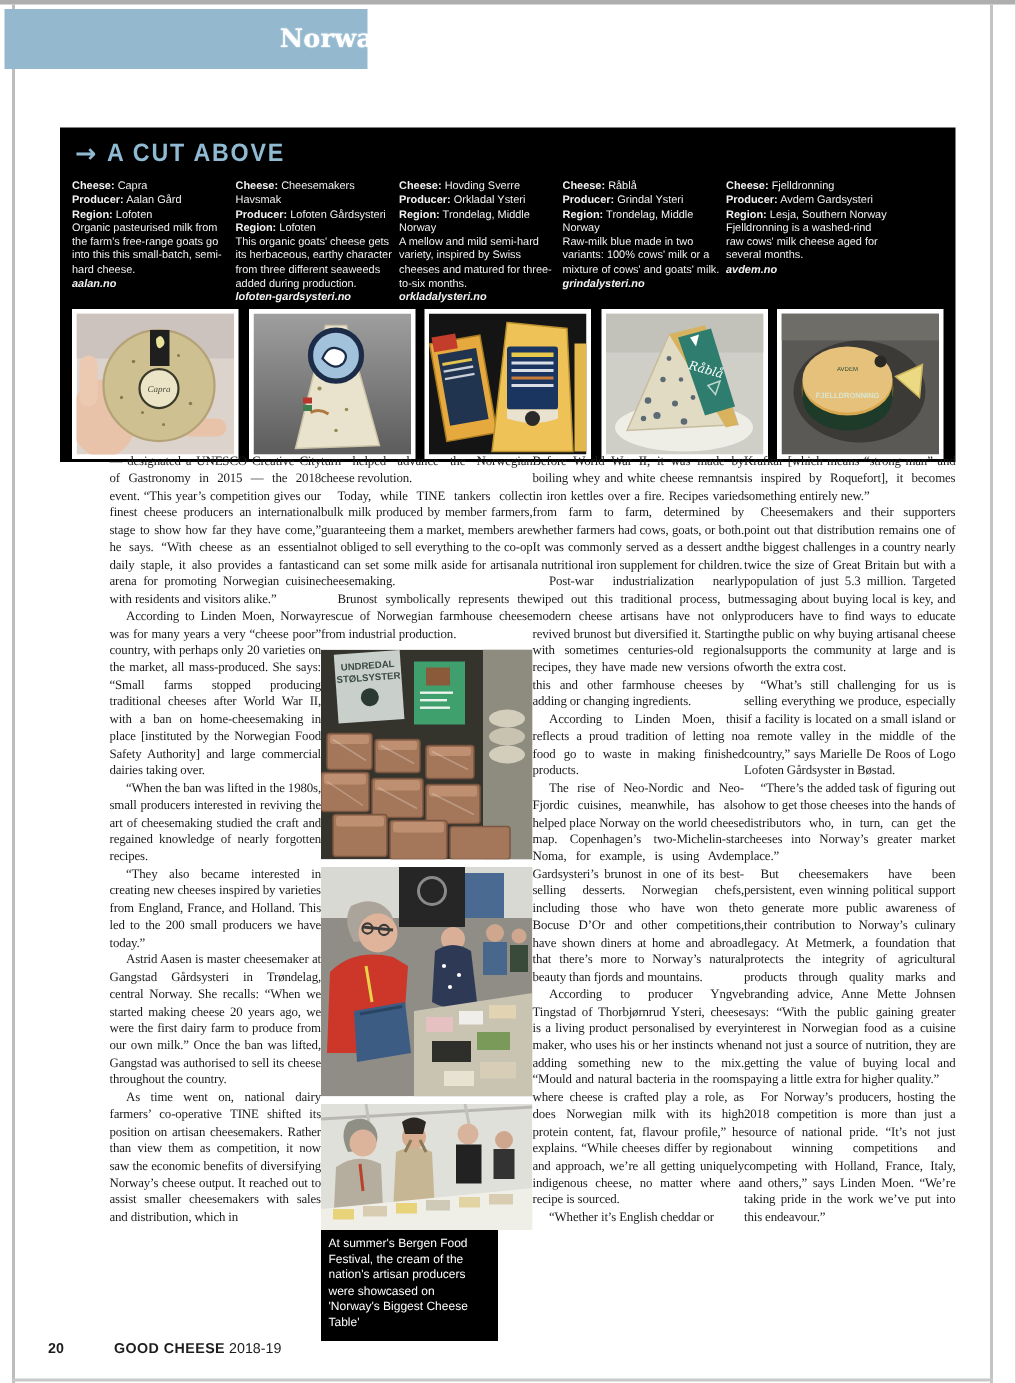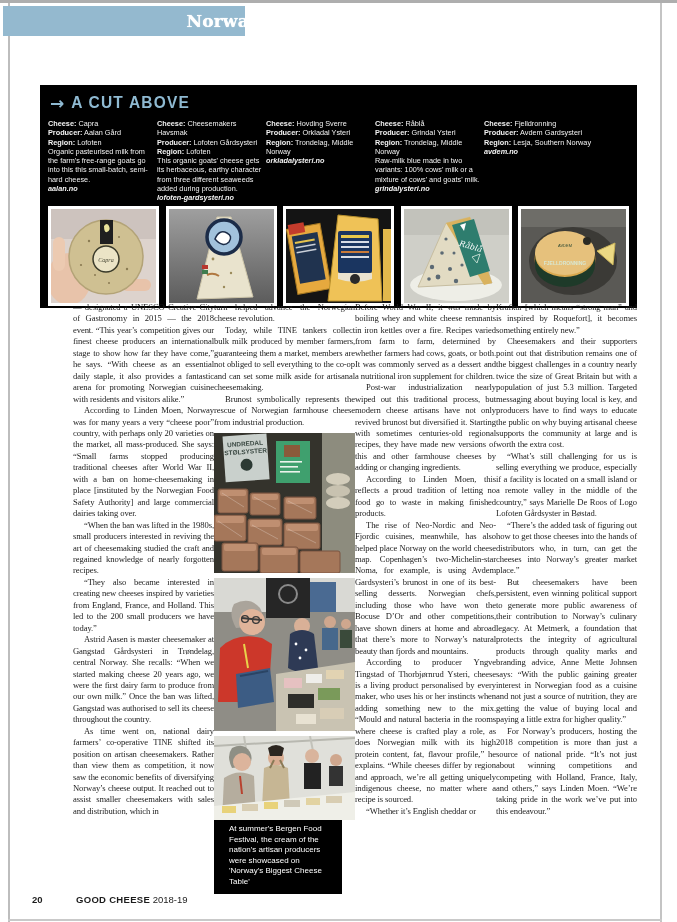--- a/index.html
+++ b/index.html
@@ -5,21 +5,21 @@
   html,body{margin:0;padding:0;background:#bfbfbf;}
   .page{position:relative;width:677px;height:922px;background:#ffffff;overflow:hidden;
         font-family:"Liberation Serif",serif;color:#1c1c1c;}
   .edge{position:absolute;background:#aeaeae;}
   .edge-top{left:0;top:0;width:677px;height:3px;}
   .edge-left{left:8px;top:3px;width:2px;height:919px;background:#bdbdbd;}
   .edge-right{left:660px;top:3px;width:2px;height:919px;background:#c4c4c4;}
   .edge-bottom{left:8px;top:919px;width:654px;height:2px;background:#c9c9c9;}
 
   
-  .section-tab{position:absolute;left:3px;top:6px;width:242px;height:30px;background:#94b9cf;
+  .section-tab{position:absolute;left:3px;top:6px;width:242px;height:40px;background:#94b9cf;
     display:flex;align-items:center;justify-content:flex-end;}
   .section-tab span{font-family:"DejaVu Serif",serif;font-weight:bold;color:#ffffff;
     font-size:17px;letter-spacing:.2px;margin-right:-14px;text-shadow:0 0 1px #ffffff;}
 
   
   .cut-above{position:absolute;left:40px;top:85px;width:597px;height:223px;background:#000000;
     box-sizing:border-box;padding:7px 8px 9px 8px;display:flex;flex-direction:column;}
   .ca-title{display:flex;align-items:center;gap:7px;margin:2px 0 7px 2px;}
   .ca-title .arrow{color:#8fbad2;font-size:17px;font-weight:bold;font-family:"DejaVu Sans",sans-serif;line-height:1;}
   .ca-title .ttl{color:#8fbad2;font-family:"Liberation Sans",sans-serif;font-weight:bold;
@@ -35,21 +35,21 @@
 
   
   .cols{position:absolute;left:48px;top:302px;width:589px;display:flex;justify-content:flex-end;}
   .col{width:141px;}
   .para{margin:0;font-size:8.6px;line-height:11.45px;text-align:justify;letter-spacing:-0.1px;}
   .para.ind{text-indent:11px;}
   .bodyfig{margin:0;width:141px;overflow:hidden;}
   .bodyfig svg{display:block;}
   .mt1{margin-top:5px;}
   .caption{background:#000000;color:#ffffff;font-family:"Liberation Sans",sans-serif;
-    font-size:8px;line-height:10.6px;padding:4px 6px 6px 15px;width:128px;box-sizing:border-box;}
+    font-size:8px;line-height:10.6px;padding:4px 6px 6px 5px;width:118px;box-sizing:border-box;}
 
   
   .footer{position:absolute;left:0;top:894px;width:677px;font-family:"Liberation Sans",sans-serif;
     font-size:9.5px;color:#1c1c1c;}
   .footer .pg{position:absolute;left:32px;font-weight:bold;}
   .footer .ft{position:absolute;left:48px;}
   .footer .ft b{font-weight:bold;letter-spacing:.3px;margin-left:28px;}
 </style>
 </head>
 <body>
@@ -82,33 +82,35 @@
         <div><span class="lbl">Cheese:</span> <span>Cheesemakers Havsmak</span></div>
         <div><span class="lbl">Producer:</span> <span>Lofoten Gårdsysteri</span></div>
         <div><span class="lbl">Region:</span> <span>Lofoten</span></div>
         <div>This organic goats' cheese gets its herbaceous, earthy character from three different seaweeds added during production.</div>
         <div class="url">lofoten-gardsysteri.no</div>
       </div>
       <div class="entry">
         <div><span class="lbl">Cheese:</span> <span>Hovding Sverre</span></div>
         <div><span class="lbl">Producer:</span> <span>Orkladal Ysteri</span></div>
         <div><span class="lbl">Region:</span> <span>Trondelag, Middle Norway</span></div>
+        <div>A mellow and mild semi-hard variety, inspired by Swiss cheeses and matured for three-to-six months.</div>
         <div class="url">orkladalysteri.no</div>
       </div>
       <div class="entry">
         <div><span class="lbl">Cheese:</span> <span>Råblå</span></div>
         <div><span class="lbl">Producer:</span> <span>Grindal Ysteri</span></div>
         <div><span class="lbl">Region:</span> <span>Trondelag, Middle Norway</span></div>
         <div>Raw-milk blue made in two variants: 100% cows' milk or a mixture of cows' and goats' milk.</div>
         <div class="url">grindalysteri.no</div>
       </div>
       <div class="entry">
         <div><span class="lbl">Cheese:</span> <span>Fjelldronning</span></div>
         <div><span class="lbl">Producer:</span> <span>Avdem Gardsysteri</span></div>
         <div><span class="lbl">Region:</span> <span>Lesja, Southern Norway</span></div>
+        <div>Fjelldronning is a washed-rind raw cows' milk cheese aged for several months.</div>
         <div class="url">avdem.no</div>
       </div>
     </div>
 
     <div class="ca-photos">
 
       <figure class="frame">
         <svg width="105" height="94" viewBox="0 0 105 94">
           <rect width="105" height="94" fill="#ddd3cd"></rect>
           <rect x="0" y="0" width="105" height="30" fill="#cdc3be"></rect>

